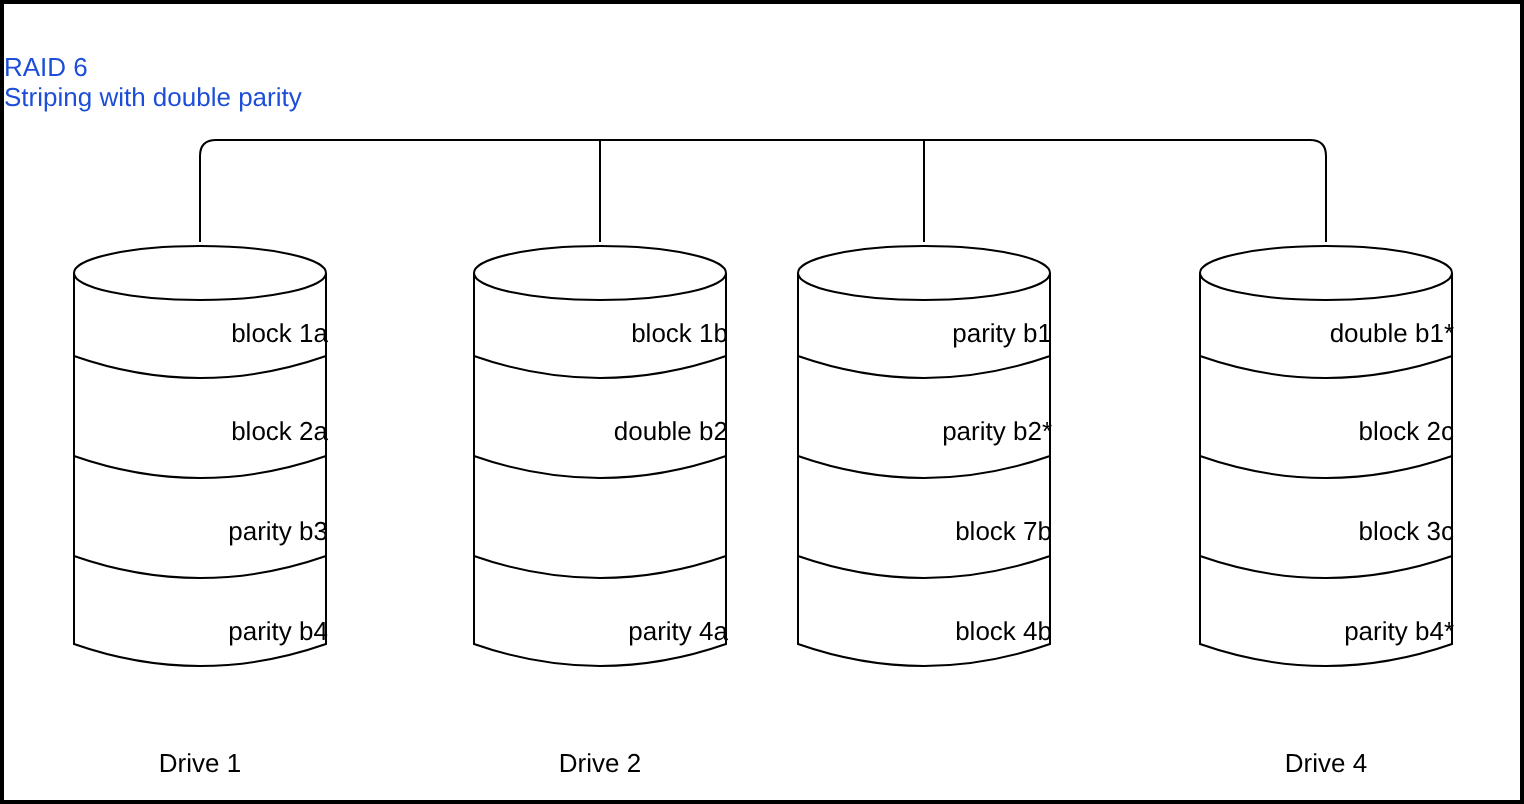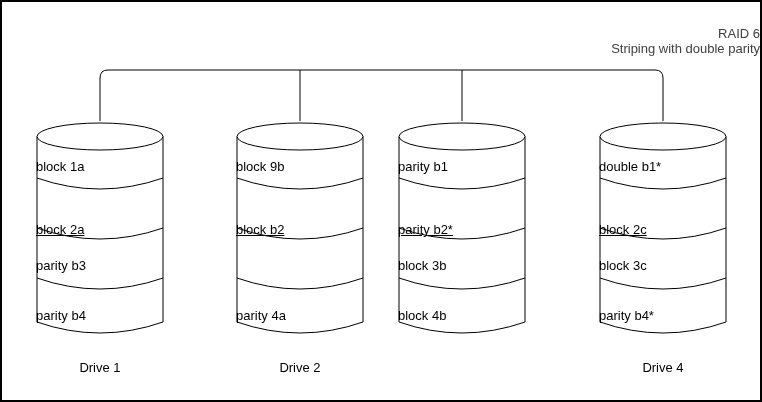--- a/index.html
+++ b/index.html
@@ -20,22 +20,22 @@
   .stage {
     position: relative;
     width: 758px;
     height: 398px;
   }
   .title {
     position: absolute;
     top: 24px;
     left: 0;
     width: 100%;
-    text-align: right;
-    color: #404040;
+    text-align: left;
+    color: #1d4ed8;
     font-size: 13px;
     line-height: 15px;
   }
   .connector-svg {
     position: absolute;
     left: 0;
     top: 0;
     width: 758px;
     height: 398px;
     pointer-events: none;
@@ -56,33 +56,33 @@
     top: 0;
     width: 128px;
     height: 216px;
   }
   .cell {
     position: absolute;
     left: 0;
     width: 128px;
     height: 20px;
     line-height: 20px;
-    text-align: left;
+    text-align: right;
     font-size: 13px;
     color: #000000;
     white-space: nowrap;
   }
   .cell-0 { top: 37px; }
-  .cell-1 { top: 100px; text-decoration: underline; }
+  .cell-1 { top: 86px; }
   .cell-2 { top: 136px; }
   .cell-3 { top: 186px; }
   .drive-label {
     position: absolute;
     left: 0;
-    top: 238px;
+    top: 252px;
     width: 128px;
     height: 20px;
     line-height: 20px;
     text-align: center;
     font-size: 13px;
     color: #000000;
     white-space: nowrap;
   }
 </style>
 </head>
@@ -116,37 +116,37 @@
     </div>
 
     <div class="drive drive-2">
       <svg class="cyl-svg" viewBox="0 0 128 216" xmlns="http://www.w3.org/2000/svg">
         <path d="M 1 16.5 L 1 202 Q 64 224 127 202 L 127 16.5" fill="#ffffff" stroke="#000000" stroke-width="1"></path>
         <ellipse cx="64" cy="16.5" rx="63" ry="13.5" fill="#ffffff" stroke="#000000" stroke-width="1"></ellipse>
         <path d="M 1 58 Q 64 80 127 58" fill="none" stroke="#000000" stroke-width="1"></path>
         <path d="M 1 108 Q 64 130 127 108" fill="none" stroke="#000000" stroke-width="1"></path>
         <path d="M 1 158 Q 64 180 127 158" fill="none" stroke="#000000" stroke-width="1"></path>
       </svg>
-      <div class="cell cell-0">block 9b</div>
-      <div class="cell cell-1">block b2</div>
+      <div class="cell cell-0">block 1b</div>
+      <div class="cell cell-1">double b2</div>
       <div class="cell cell-3">parity 4a</div>
       <div class="drive-label">Drive 2</div>
     </div>
 
     <div class="drive drive-3">
       <svg class="cyl-svg" viewBox="0 0 128 216" xmlns="http://www.w3.org/2000/svg">
         <path d="M 1 16.5 L 1 202 Q 64 224 127 202 L 127 16.5" fill="#ffffff" stroke="#000000" stroke-width="1"></path>
         <ellipse cx="64" cy="16.5" rx="63" ry="13.5" fill="#ffffff" stroke="#000000" stroke-width="1"></ellipse>
         <path d="M 1 58 Q 64 80 127 58" fill="none" stroke="#000000" stroke-width="1"></path>
         <path d="M 1 108 Q 64 130 127 108" fill="none" stroke="#000000" stroke-width="1"></path>
         <path d="M 1 158 Q 64 180 127 158" fill="none" stroke="#000000" stroke-width="1"></path>
       </svg>
       <div class="cell cell-0">parity b1</div>
       <div class="cell cell-1">parity b2*</div>
-      <div class="cell cell-2">block 3b</div>
+      <div class="cell cell-2">block 7b</div>
       <div class="cell cell-3">block 4b</div>
     </div>
 
     <div class="drive drive-4">
       <svg class="cyl-svg" viewBox="0 0 128 216" xmlns="http://www.w3.org/2000/svg">
         <path d="M 1 16.5 L 1 202 Q 64 224 127 202 L 127 16.5" fill="#ffffff" stroke="#000000" stroke-width="1"></path>
         <ellipse cx="64" cy="16.5" rx="63" ry="13.5" fill="#ffffff" stroke="#000000" stroke-width="1"></ellipse>
         <path d="M 1 58 Q 64 80 127 58" fill="none" stroke="#000000" stroke-width="1"></path>
         <path d="M 1 108 Q 64 130 127 108" fill="none" stroke="#000000" stroke-width="1"></path>
         <path d="M 1 158 Q 64 180 127 158" fill="none" stroke="#000000" stroke-width="1"></path>

